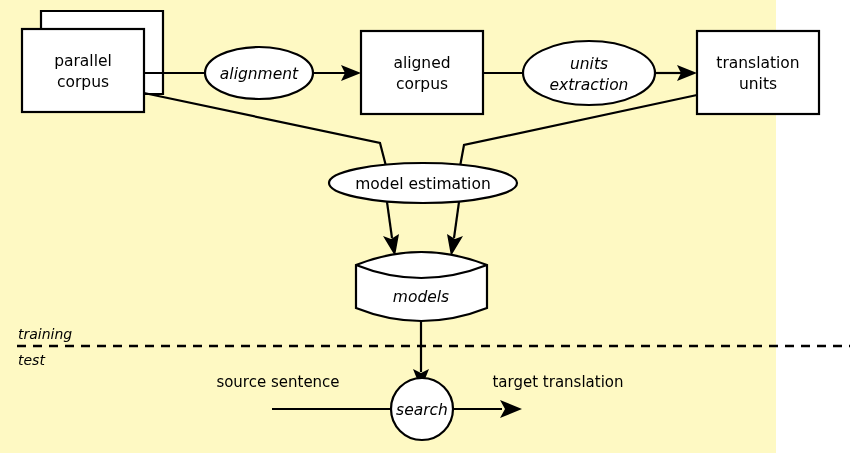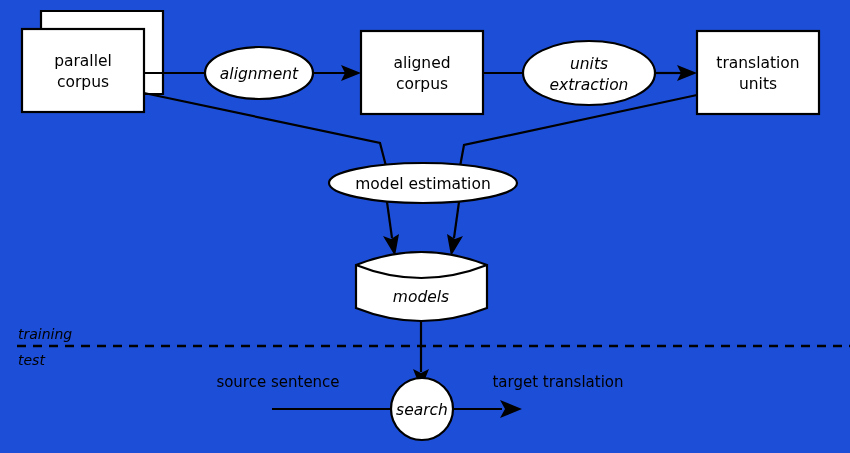--- a/index.html
+++ b/index.html
@@ -8,23 +8,23 @@
     background: #ffffff;
   }
   body {
     width: 850px;
     height: 453px;
     font-family: "DejaVu Sans", sans-serif;
     overflow: hidden;
   }
   #diagram-root {
     position: relative;
-    width: 850px;
+    width: 776px;
     height: 453px;
-    background: #1d4ed8;
+    background: #fef9c3;
   }
   svg#diagram {
     display: block;
     width: 850px;
     height: 453px;
   }
   .shape-stroke {
     fill: #ffffff;
     stroke: #000000;
     stroke-width: 2.2;

